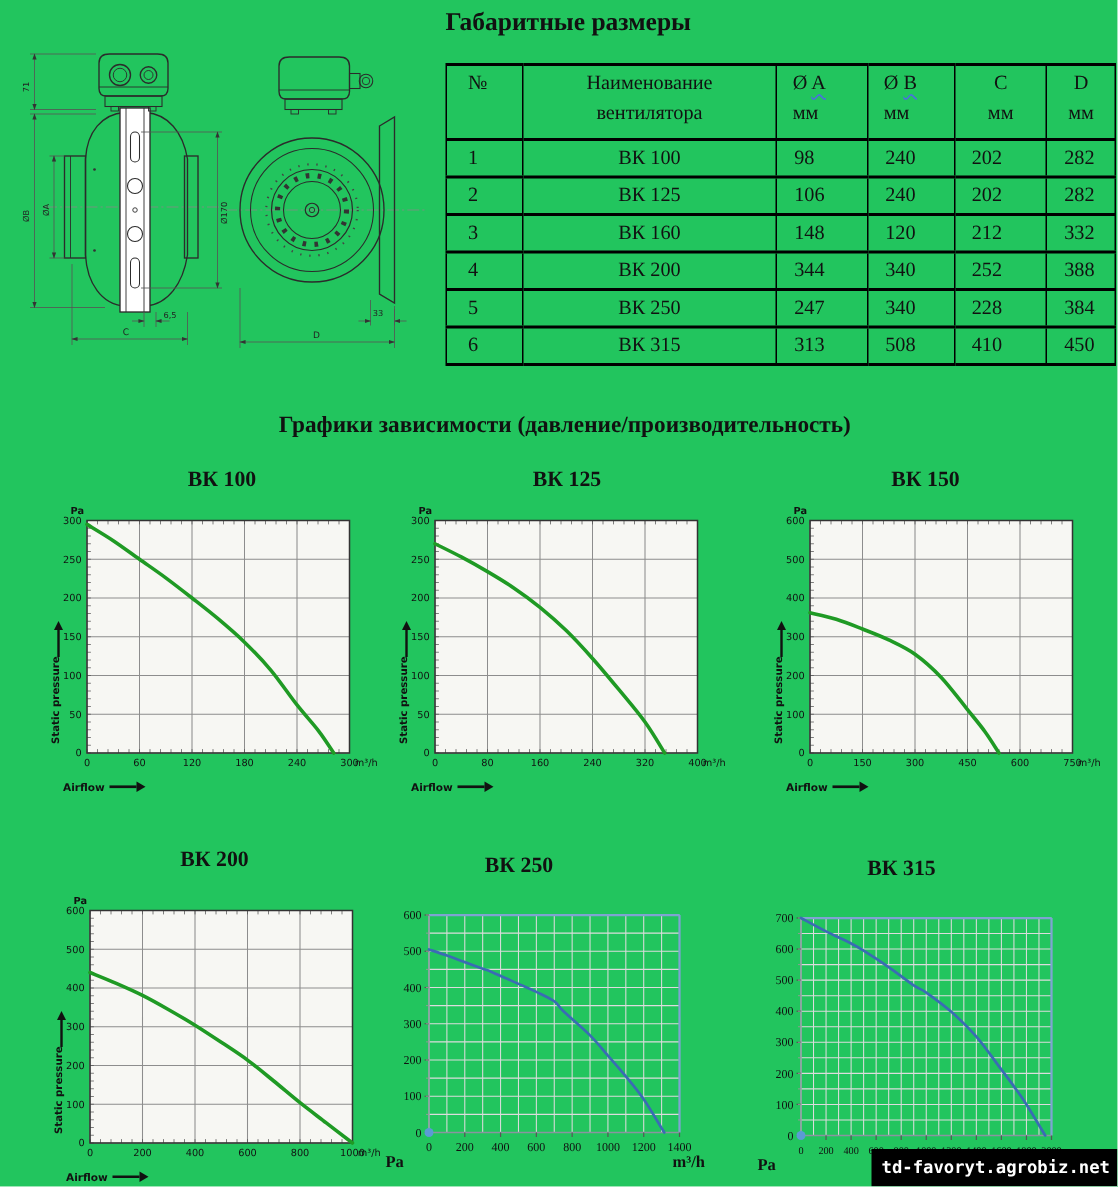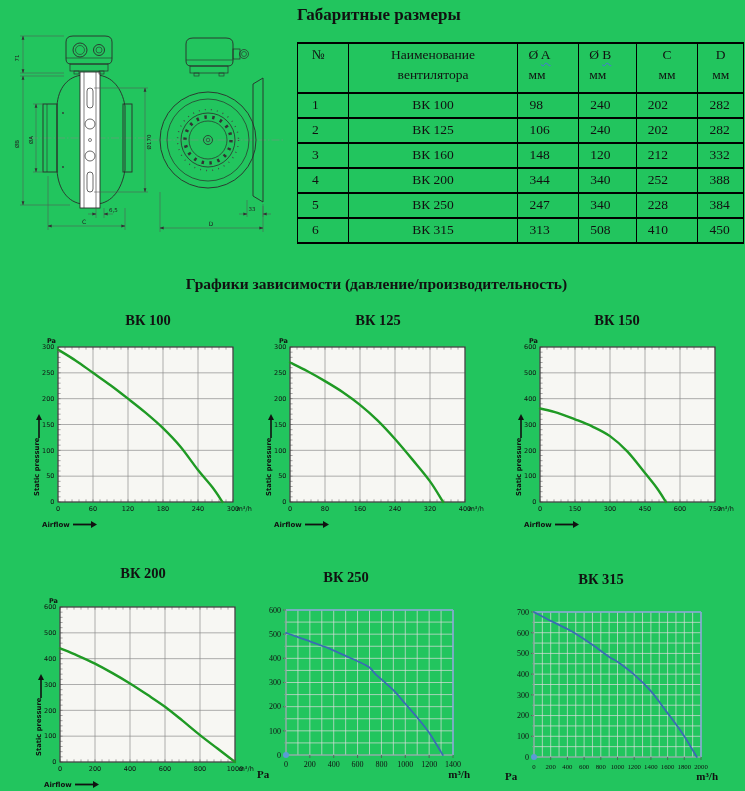--- a/index.html
+++ b/index.html
@@ -902,13 +902,14 @@
       <line x1="180.3" y1="157" x2="180.3" y2="160" stroke="#555" stroke-width="0.8"></line>
       <text x="180.3" y="169" text-anchor="middle" style="font-family:&quot;Liberation Serif&quot;,serif;fill:#111;font-size:6.8px">1800</text>
       <line x1="197" y1="157" x2="197" y2="160" stroke="#555" stroke-width="0.8"></line>
       <text x="197" y="169" text-anchor="middle" style="font-family:&quot;Liberation Serif&quot;,serif;fill:#111;font-size:6.8px">2000</text>
       <path d="M30,12C32.78333333333333,13.484523809523807 41.13333333333334,18.076190476190465 46.7,20.907142857142844C52.266666666666666,23.738095238095223 59.225,26.845238095238074 63.4,28.985714285714266C67.575,31.12619047619046 67.575,31.126190476190473 71.75,33.75C75.925,36.37380952380953 82.88333333333333,40.86190476190476 88.44999999999999,44.72857142857143C94.01666666666665,48.595238095238095 100.97500000000001,54.11904761904762 105.15,56.95C109.325,59.780952380952385 109.325,58.7797619047619 113.5,61.71428571428571C117.675,64.64880952380952 124.63333333333333,69.6547619047619 130.2,74.55714285714285C135.76666666666665,79.4595238095238 141.33333333333331,84.70714285714286 146.89999999999998,91.12857142857143C152.46666666666664,97.55000000000001 159.42499999999998,107.56190476190477 163.6,113.08571428571429C167.775,118.60952380952381 169.16666666666666,120.40476190476191 171.95,124.27142857142857C174.73333333333332,128.13809523809525 176.82083333333335,130.83095238095237 180.3,136.28571428571428C183.77916666666667,141.7404761904762 190.73749999999998,153.54761904761904 192.825,157" fill="none" stroke="#3a6cb4" stroke-width="1.8" stroke-linecap="round"></path>
       <circle cx="30" cy="157" r="3" fill="#5b9bd5"></circle>
       <text x="1" y="180" style="font-family:&quot;Liberation Serif&quot;,serif;fill:#111;font-size:11px;font-weight:bold">Pa</text>
       <text x="214" y="180" text-anchor="end" style="font-family:&quot;Liberation Serif&quot;,serif;fill:#111;font-size:11px;font-weight:bold">m³/h</text>
     </svg>
 
+  <div class="watermark">td-favoryt.agrobiz.net</div>
 </div>
 
 </body></html>

